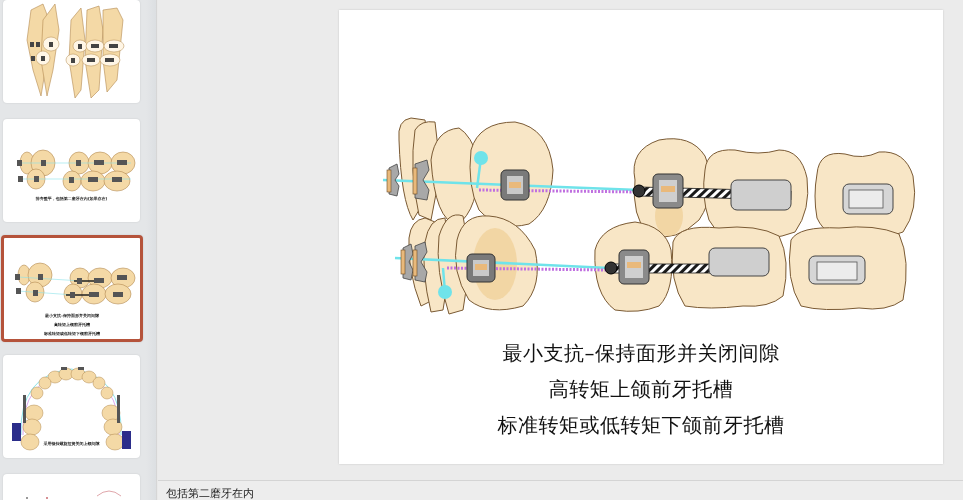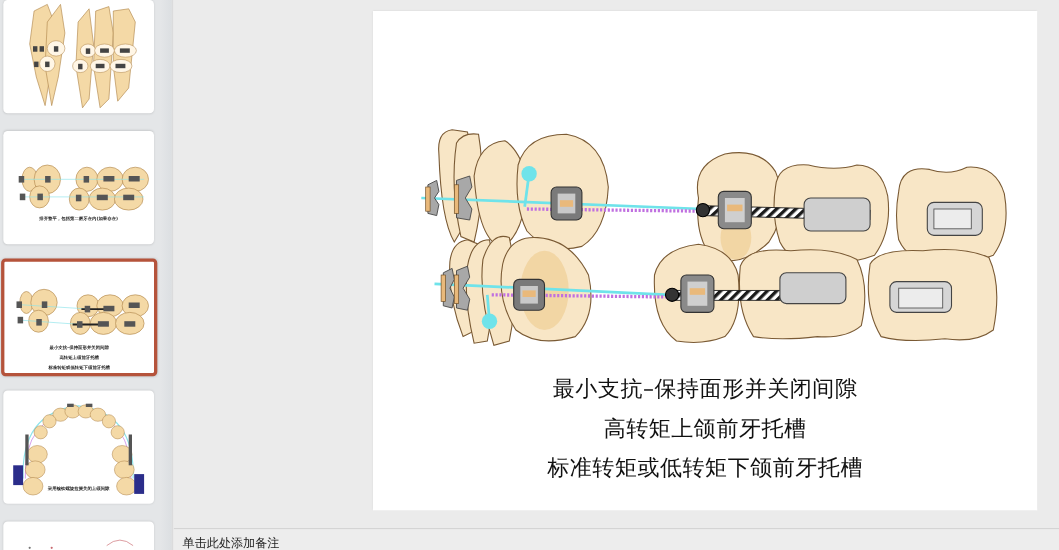--- a/index.html
+++ b/index.html
@@ -275,15 +275,15 @@
         </g>
       </svg>
 
       <div class="slide-text" style="top:330px;">最小支抗–保持面形并关闭间隙</div>
       <div class="slide-text" style="top:366px;">高转矩上颌前牙托槽</div>
       <div class="slide-text" style="top:402px;">标准转矩或低转矩下颌前牙托槽</div>
     </div>
   </div>
 
   <div class="notes">
-    <span class="notes-text">单击此处添加备注</span>
+    <span class="notes-text">包括第二磨牙在内</span>
   </div>
 </div>
 
 </body></html>

